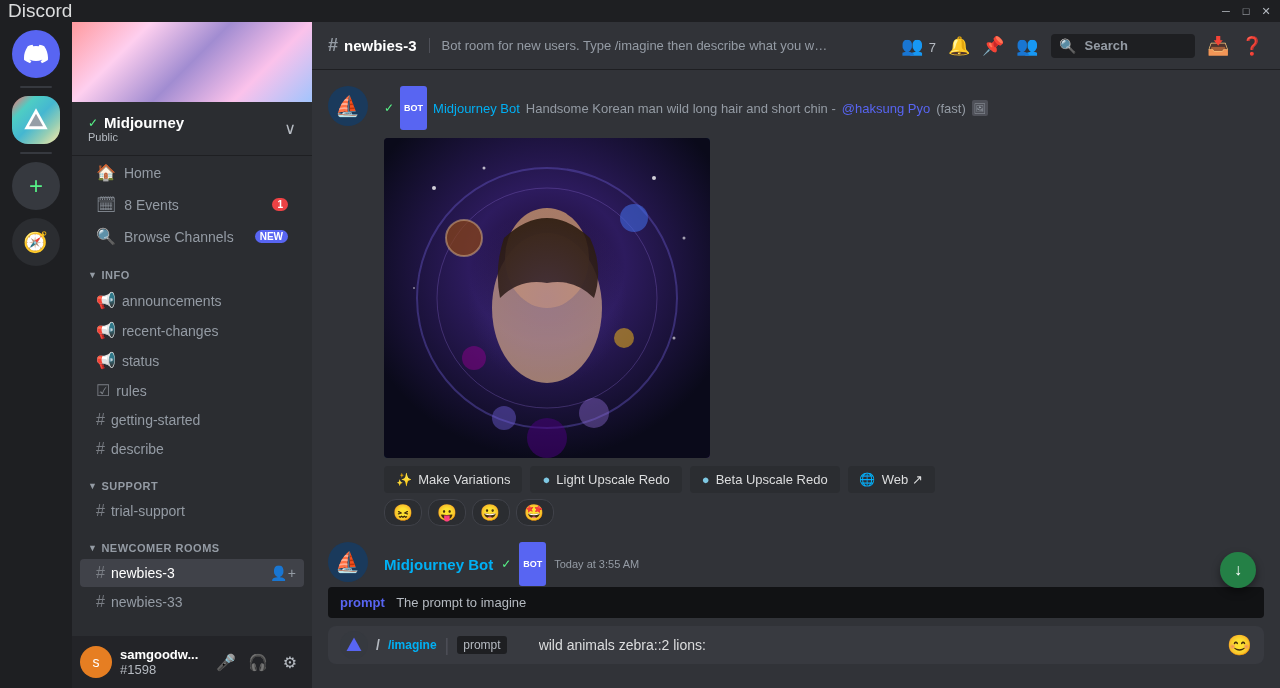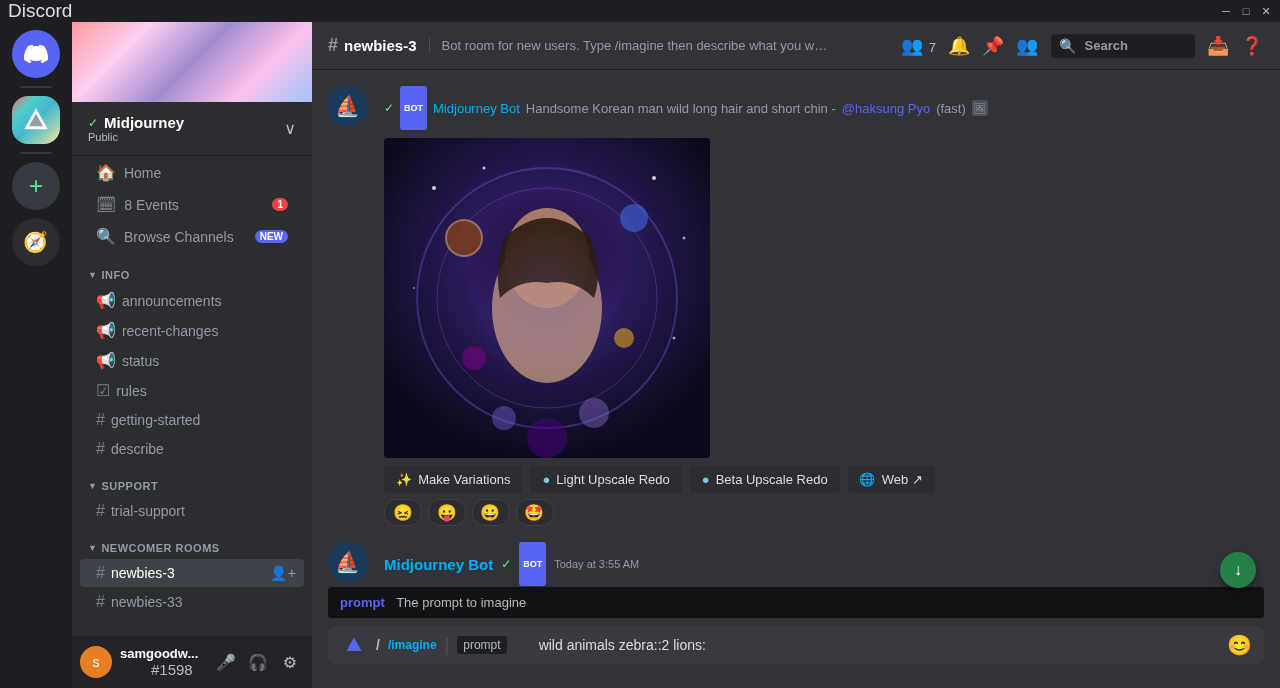--- a/index.html
+++ b/index.html
@@ -232,21 +232,21 @@
       font-size: 14px;
       color: white;
       cursor: pointer;
       flex-shrink: 0;
     }
     .user-info {
       flex: 1;
       min-width: 0;
     }
     .user-name { font-size: 13px; font-weight: 600; color: #fff; }
-    .user-tag { font-size: 15px; color: #b5bac1; margin-left: 31px; }
+    .user-tag { font-size: 13px; color: #b5bac1; }
     .user-controls {
       display: flex;
       gap: 4px;
     }
     .user-control-btn {
       width: 28px;
       height: 28px;
       display: flex;
       align-items: center;
       justify-content: center;

